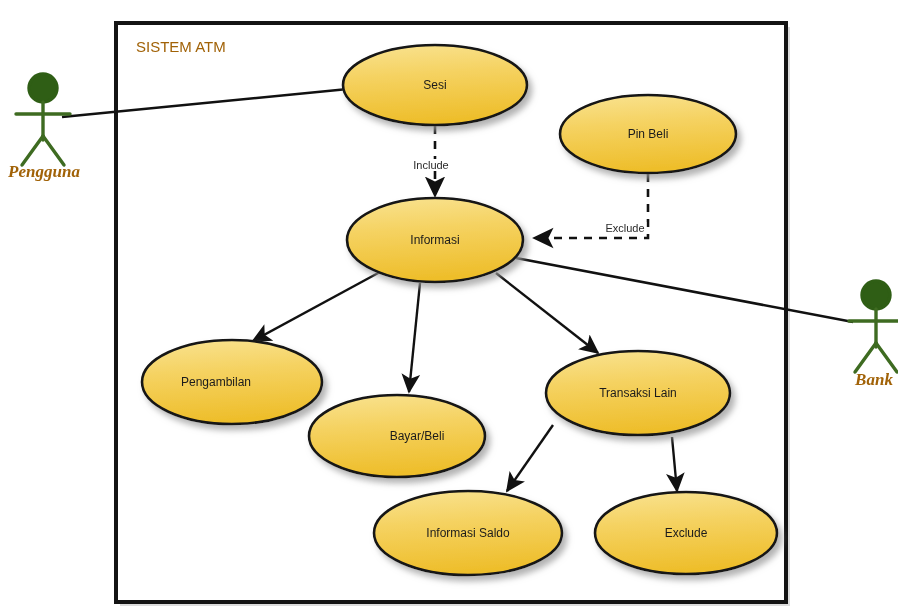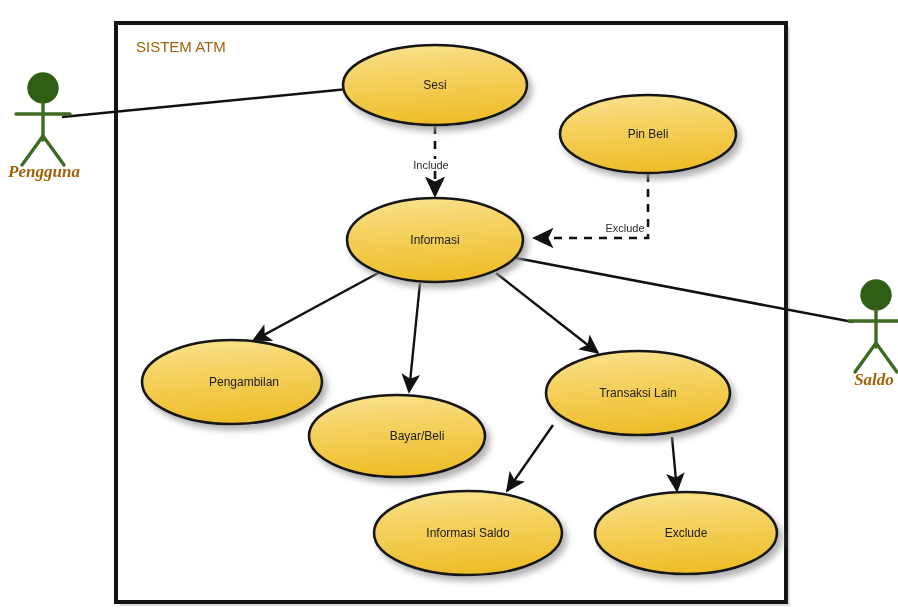--- a/index.html
+++ b/index.html
@@ -158,25 +158,25 @@
       <line x1="876" y1="343" x2="855" y2="372"></line>
       <line x1="876" y1="343" x2="897" y2="372"></line>
     </g>
   </svg>
 
   <div class="sys-title" style="left:136px; top:38px;">SISTEM ATM</div>
 
   <div class="uc-label" style="left:435px; top:85px;">Sesi</div>
   <div class="uc-label" style="left:648px; top:134px;">Pin Beli</div>
   <div class="uc-label" style="left:435px; top:240px;">Informasi</div>
-  <div class="uc-label" style="left:244px; top:382px;">Pengambilan</div>
+  <div class="uc-label" style="left:216px; top:382px;">Pengambilan</div>
   <div class="uc-label" style="left:397px; top:436px;padding-left:40px;">Bayar/Beli</div>
   <div class="uc-label" style="left:638px; top:393px;">Transaksi Lain</div>
   <div class="uc-label" style="left:468px; top:533px;">Informasi Saldo</div>
   <div class="uc-label" style="left:686px; top:533px;">Exclude</div>
 
   <div class="edge-label" style="left:431px; top:165px;">Include</div>
   <div class="edge-label" style="left:625px; top:228px;">Exclude</div>
 
   <div class="actor-label" style="left:44px; top:162px;">Pengguna</div>
-  <div class="actor-label" style="left:874px; top:370px;">Saldo</div>
+  <div class="actor-label" style="left:874px; top:370px;">Bank</div>
 
 </div>
 
 </body></html>

